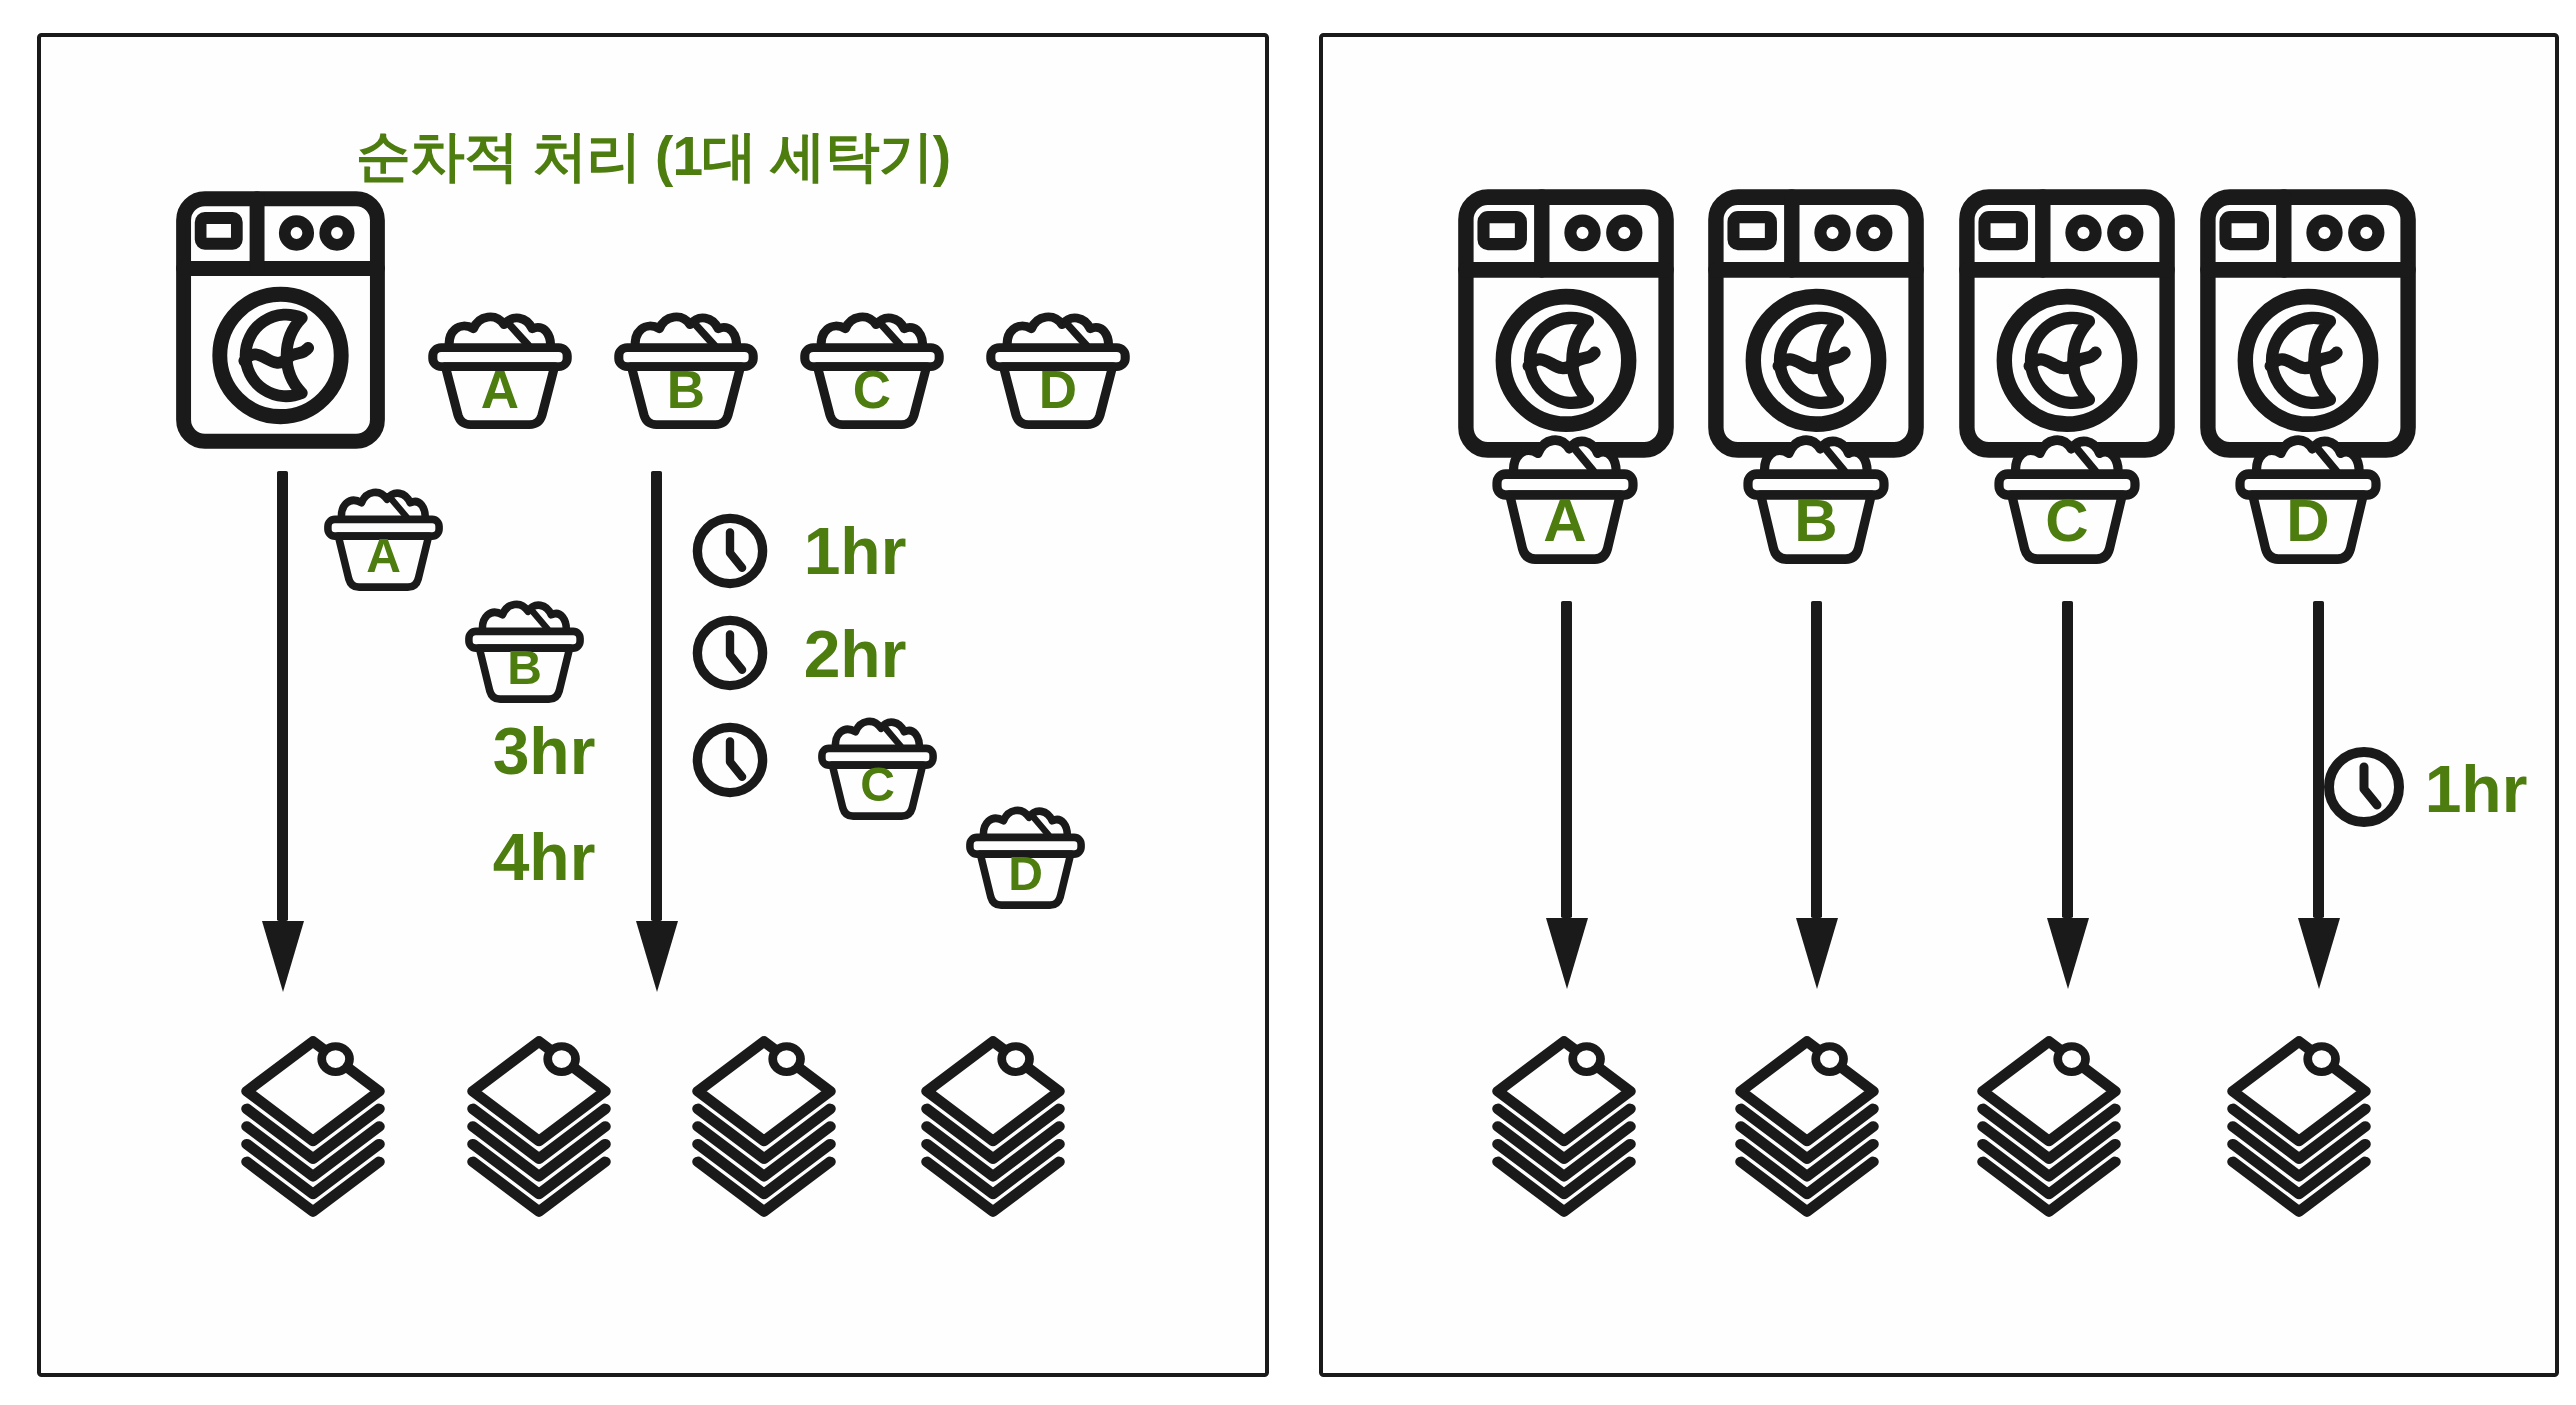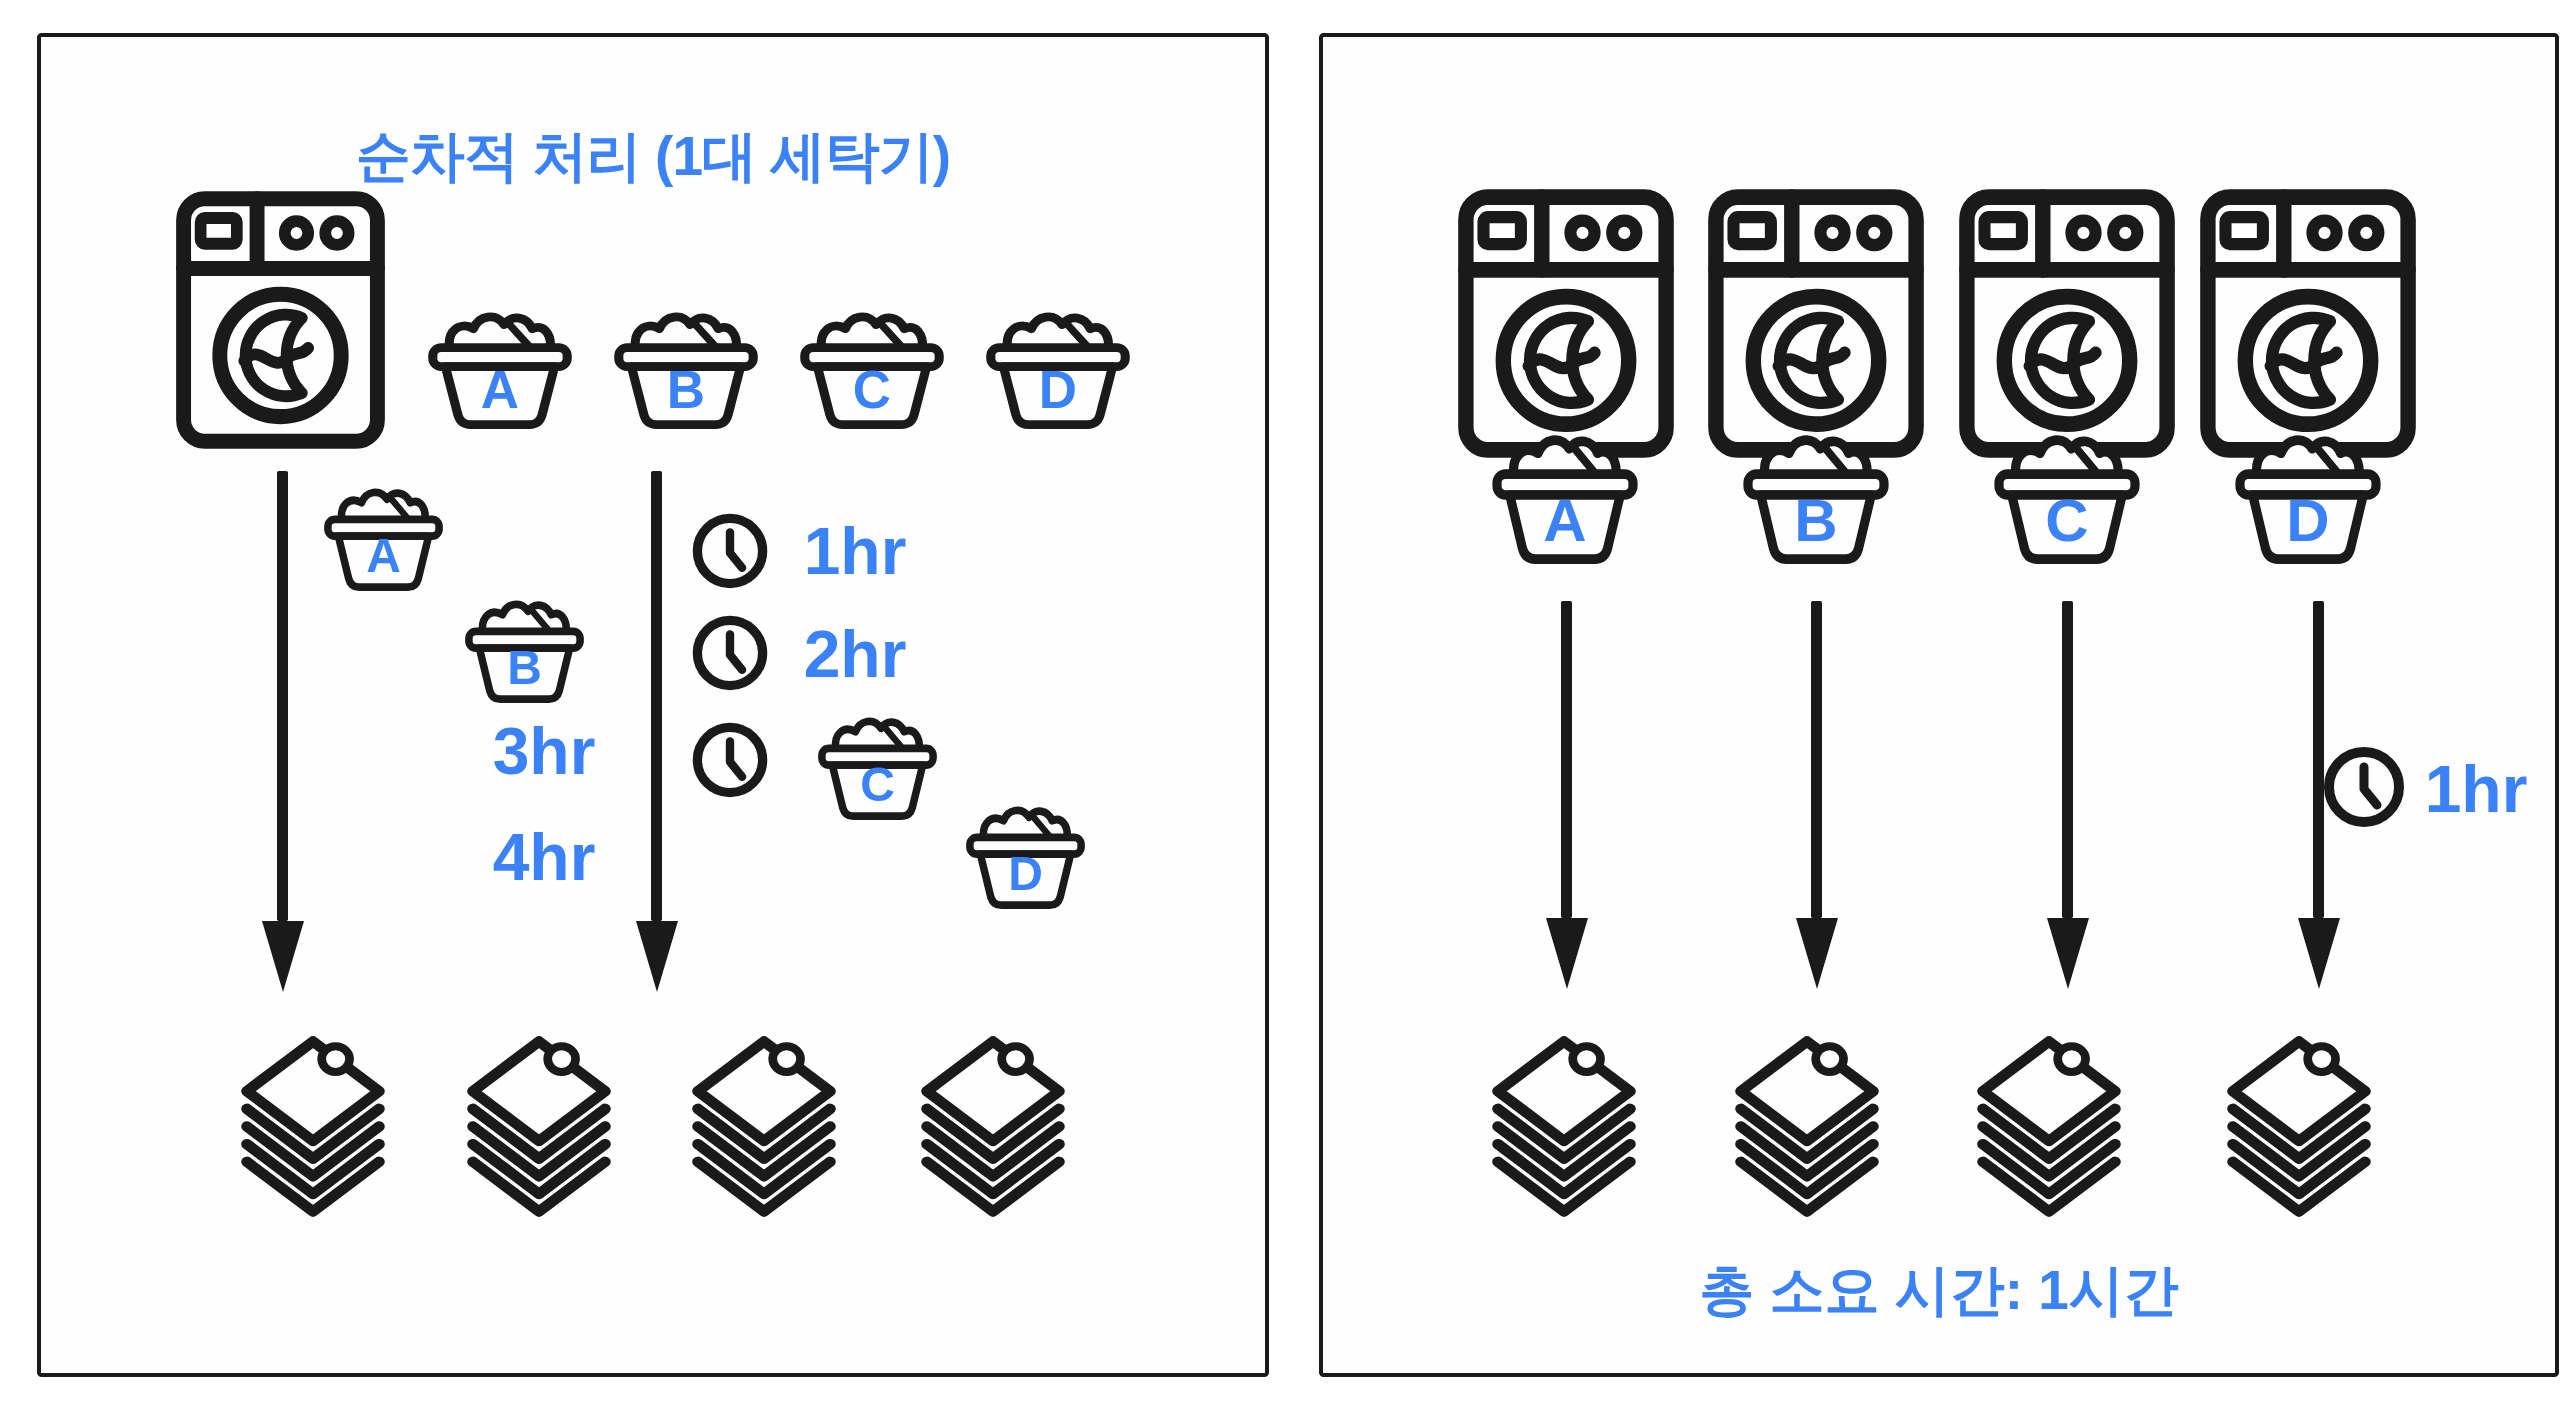--- a/index.html
+++ b/index.html
@@ -2,21 +2,21 @@
 <html style="font-size:14.6px"><head>
 <meta charset="utf-8">
 <style>
   html, body { margin: 0; padding: 0; background: #ffffff; }
   .canvas {
     position: relative;
     width: 2576px;
     height: 1405px;
     background: #ffffff;
     font-family: "Liberation Sans", "DejaVu Sans", sans-serif;
-    color: #3b82f6;
+    color: #4d7c0f;
     overflow: hidden;
   }
   .panel {
     position: absolute;
     top: 33px;
     height: 1344px;
     background: #fefefe;
     border: 4.6px solid #1a1a1a;
     border-radius: 4.6px;
     box-sizing: border-box;
@@ -307,17 +307,16 @@
       <svg viewBox="0 0 100 114" preserveAspectRatio="none">
           <use href="#g-stack"></use>
         </svg>
     </div>
     <div class="abs" style="left:889px;top:998px;width:174px;height:183px">
       <svg viewBox="0 0 100 114" preserveAspectRatio="none">
           <use href="#g-stack"></use>
         </svg>
     </div>
 
-    <div class="total-label" style="top:1254px">총 소요 시간: 1시간</div>
   </section>
 
 </div>
 
 
 </body></html>

